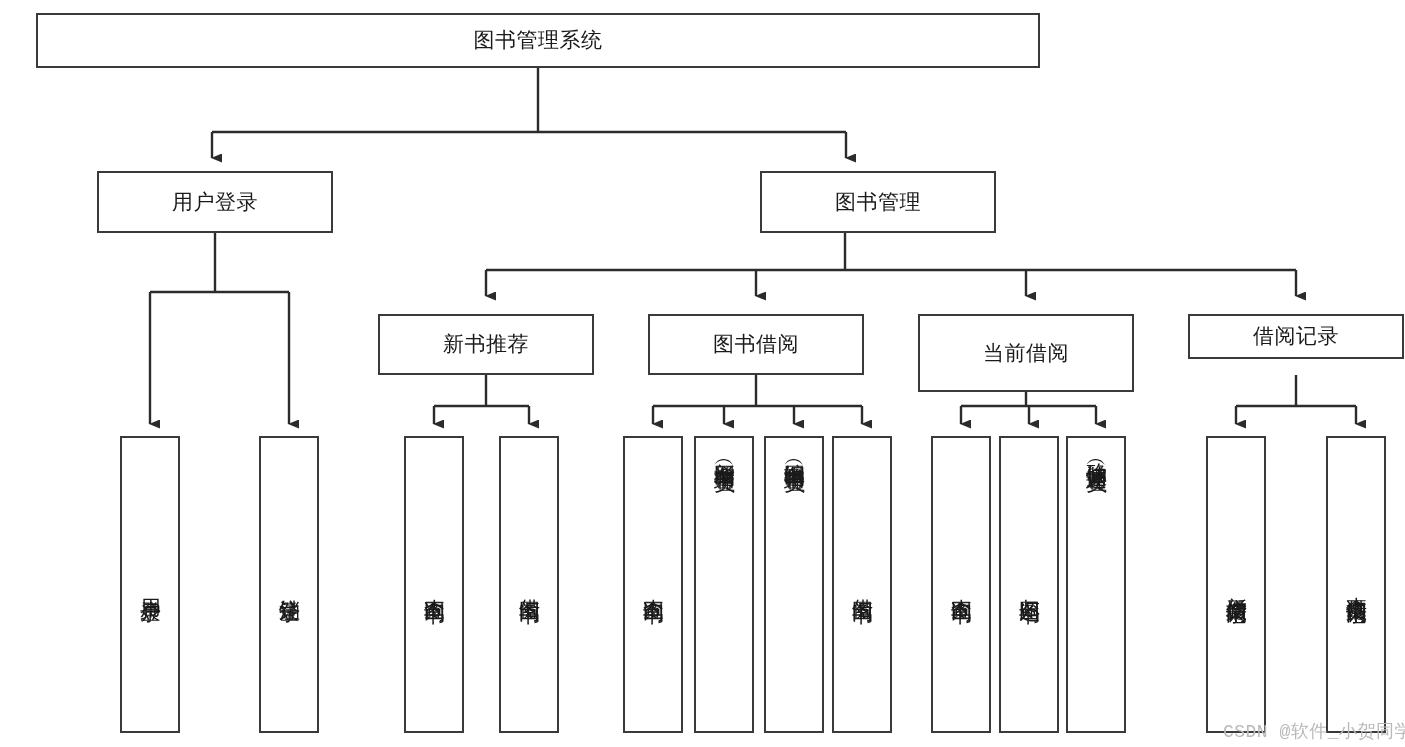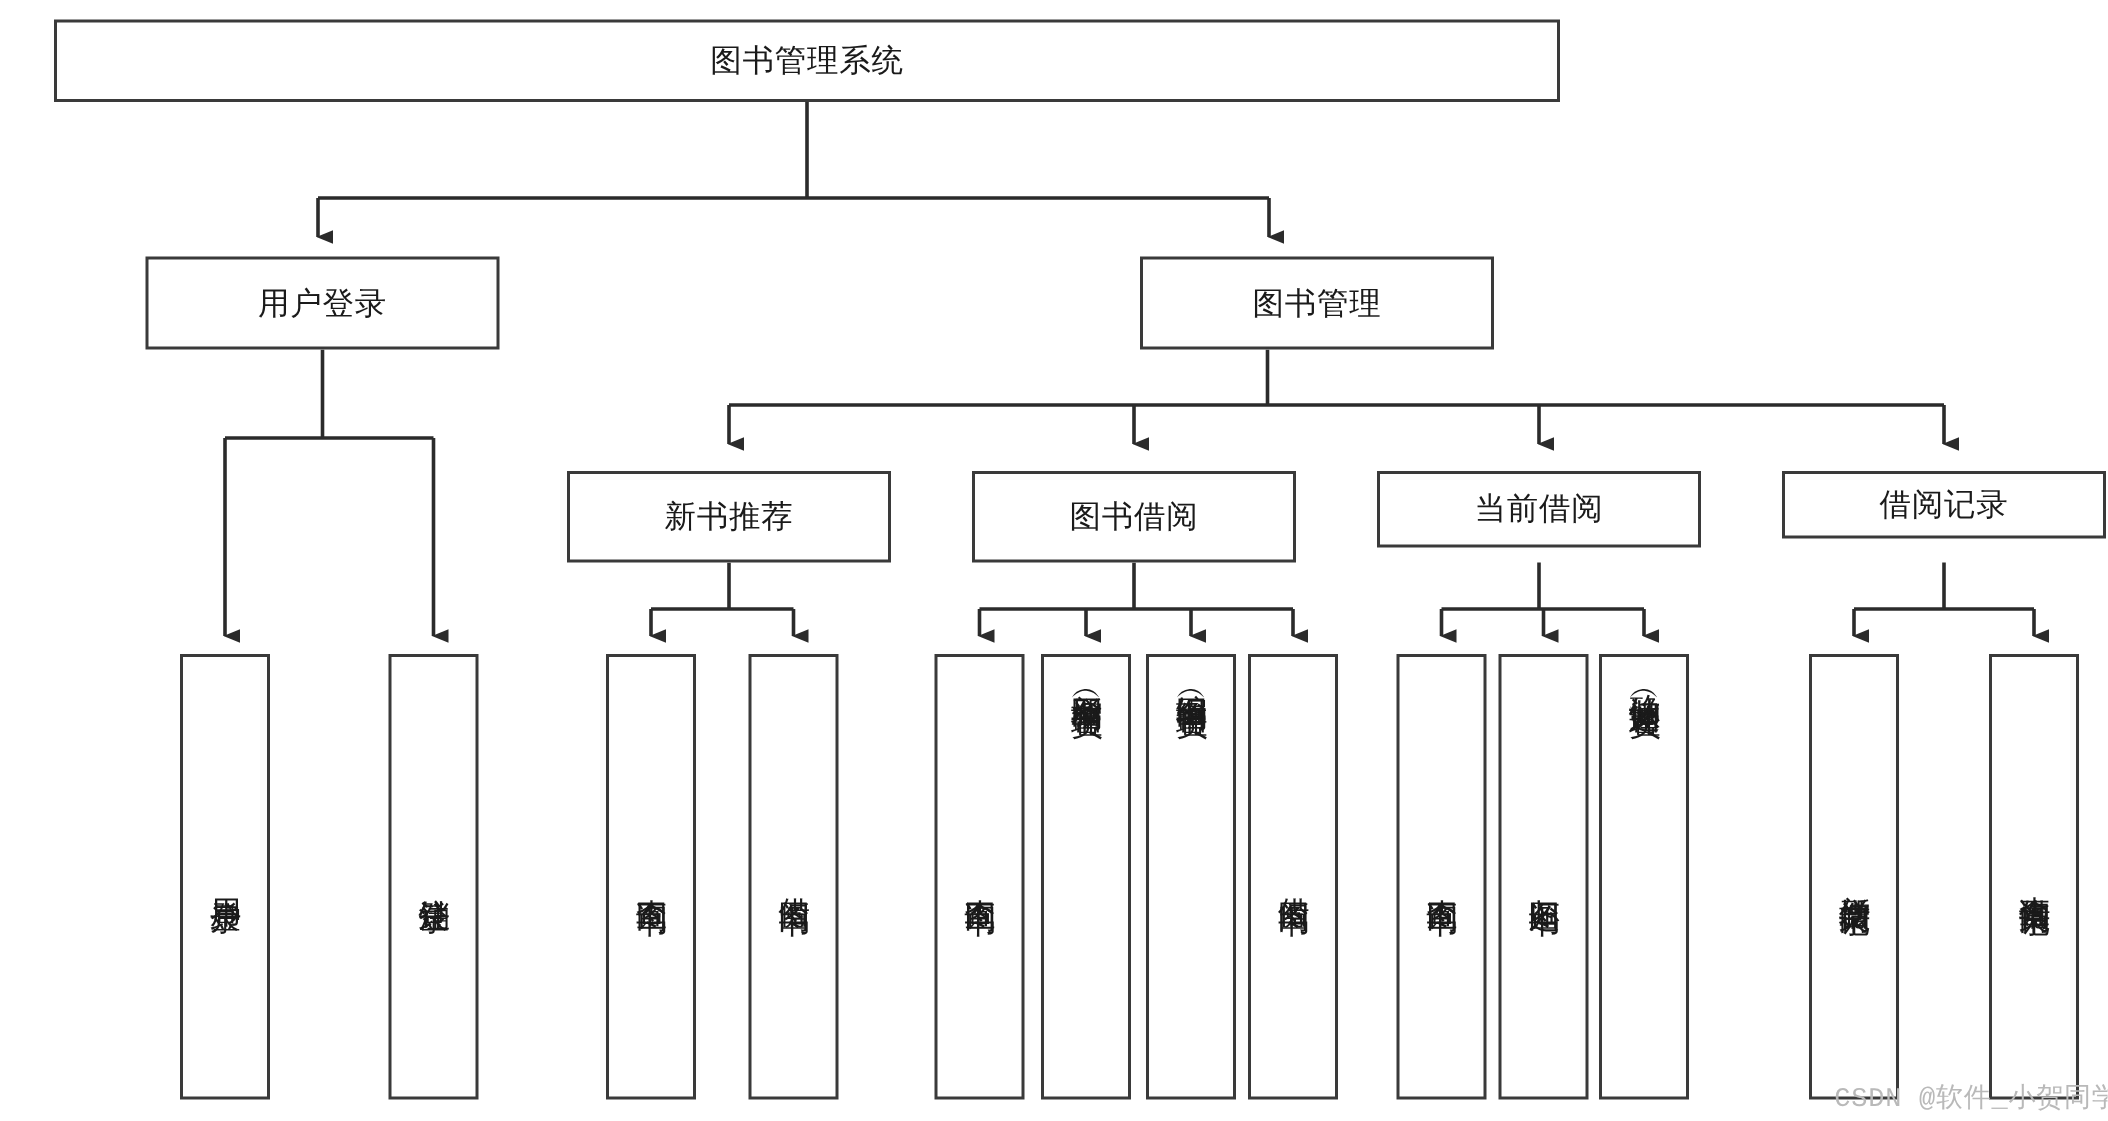--- a/index.html
+++ b/index.html
@@ -143,21 +143,21 @@
   <div class="node horiz" style="left:711px; top:171px; width:236px; height:62px;margin-left:33px;">
     <span class="label">图书管理</span>
   </div>
 
   <div class="node horiz" style="left:632px; top:314px; width:216px; height:61px;">
     <span class="label">图书借阅</span>
   </div>
   <div class="node horiz" style="left:362px; top:314px; width:216px; height:61px;">
     <span class="label">新书推荐</span>
   </div>
-  <div class="node horiz" style="left:902px; top:314px; width:216px; height:51px;">
+  <div class="node horiz" style="left:902px; top:314px; width:216px; height:78px;">
     <span class="label">当前借阅</span>
   </div>
   <div class="node horiz" style="left:1172px; top:314px; width:216px; height:45px;">
     <span class="label">借阅记录</span>
   </div>
 
   <div class="node vert short" style="left:104px; top:436px; width:60px; height:297px;">
     <span class="label">用户登录</span>
   </div>
   <div class="node vert short" style="left:243px; top:436px; width:60px; height:297px;">

